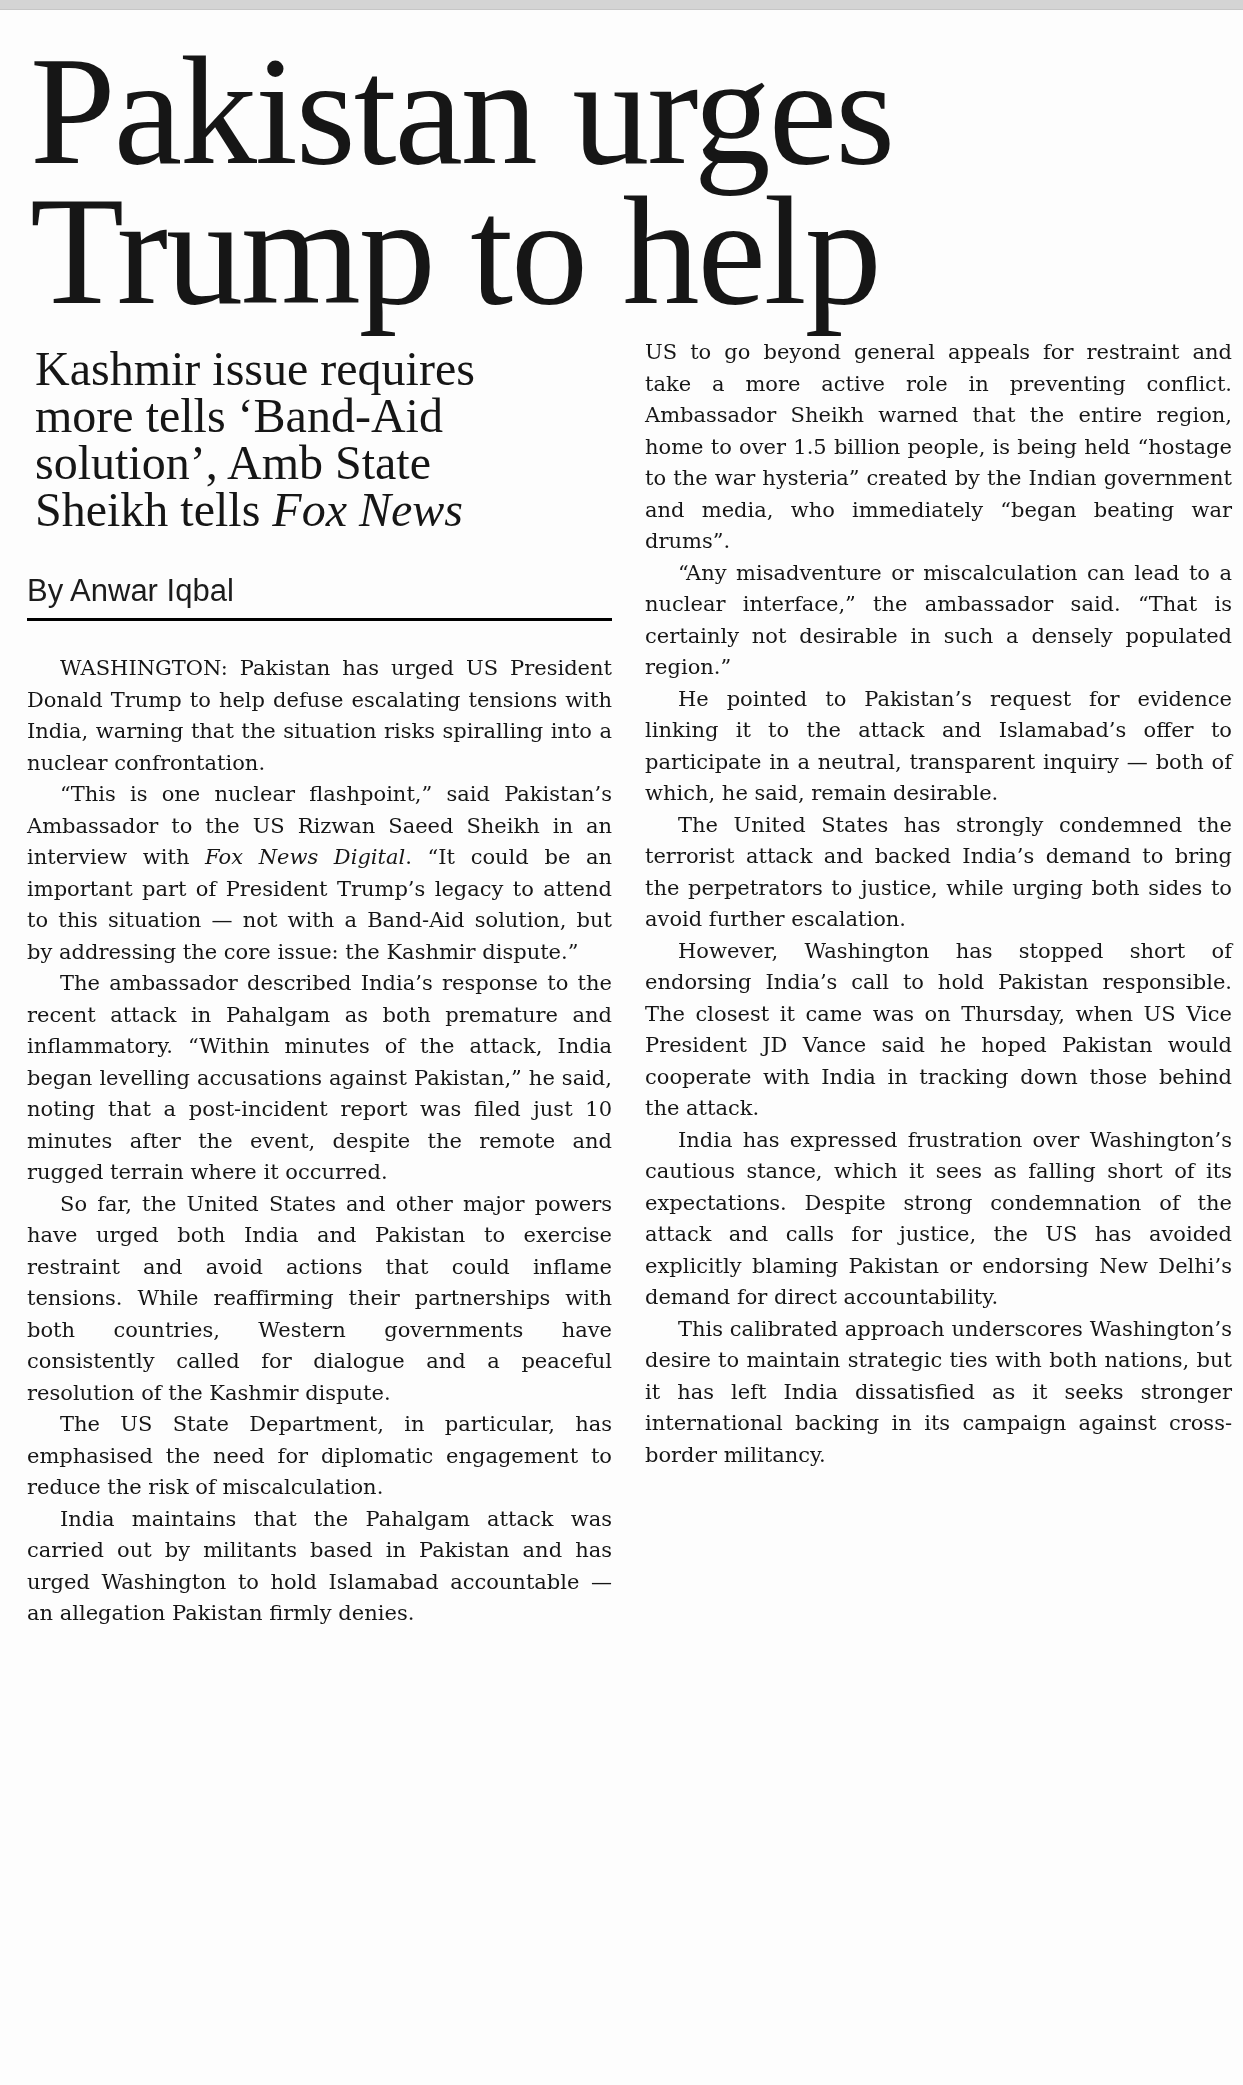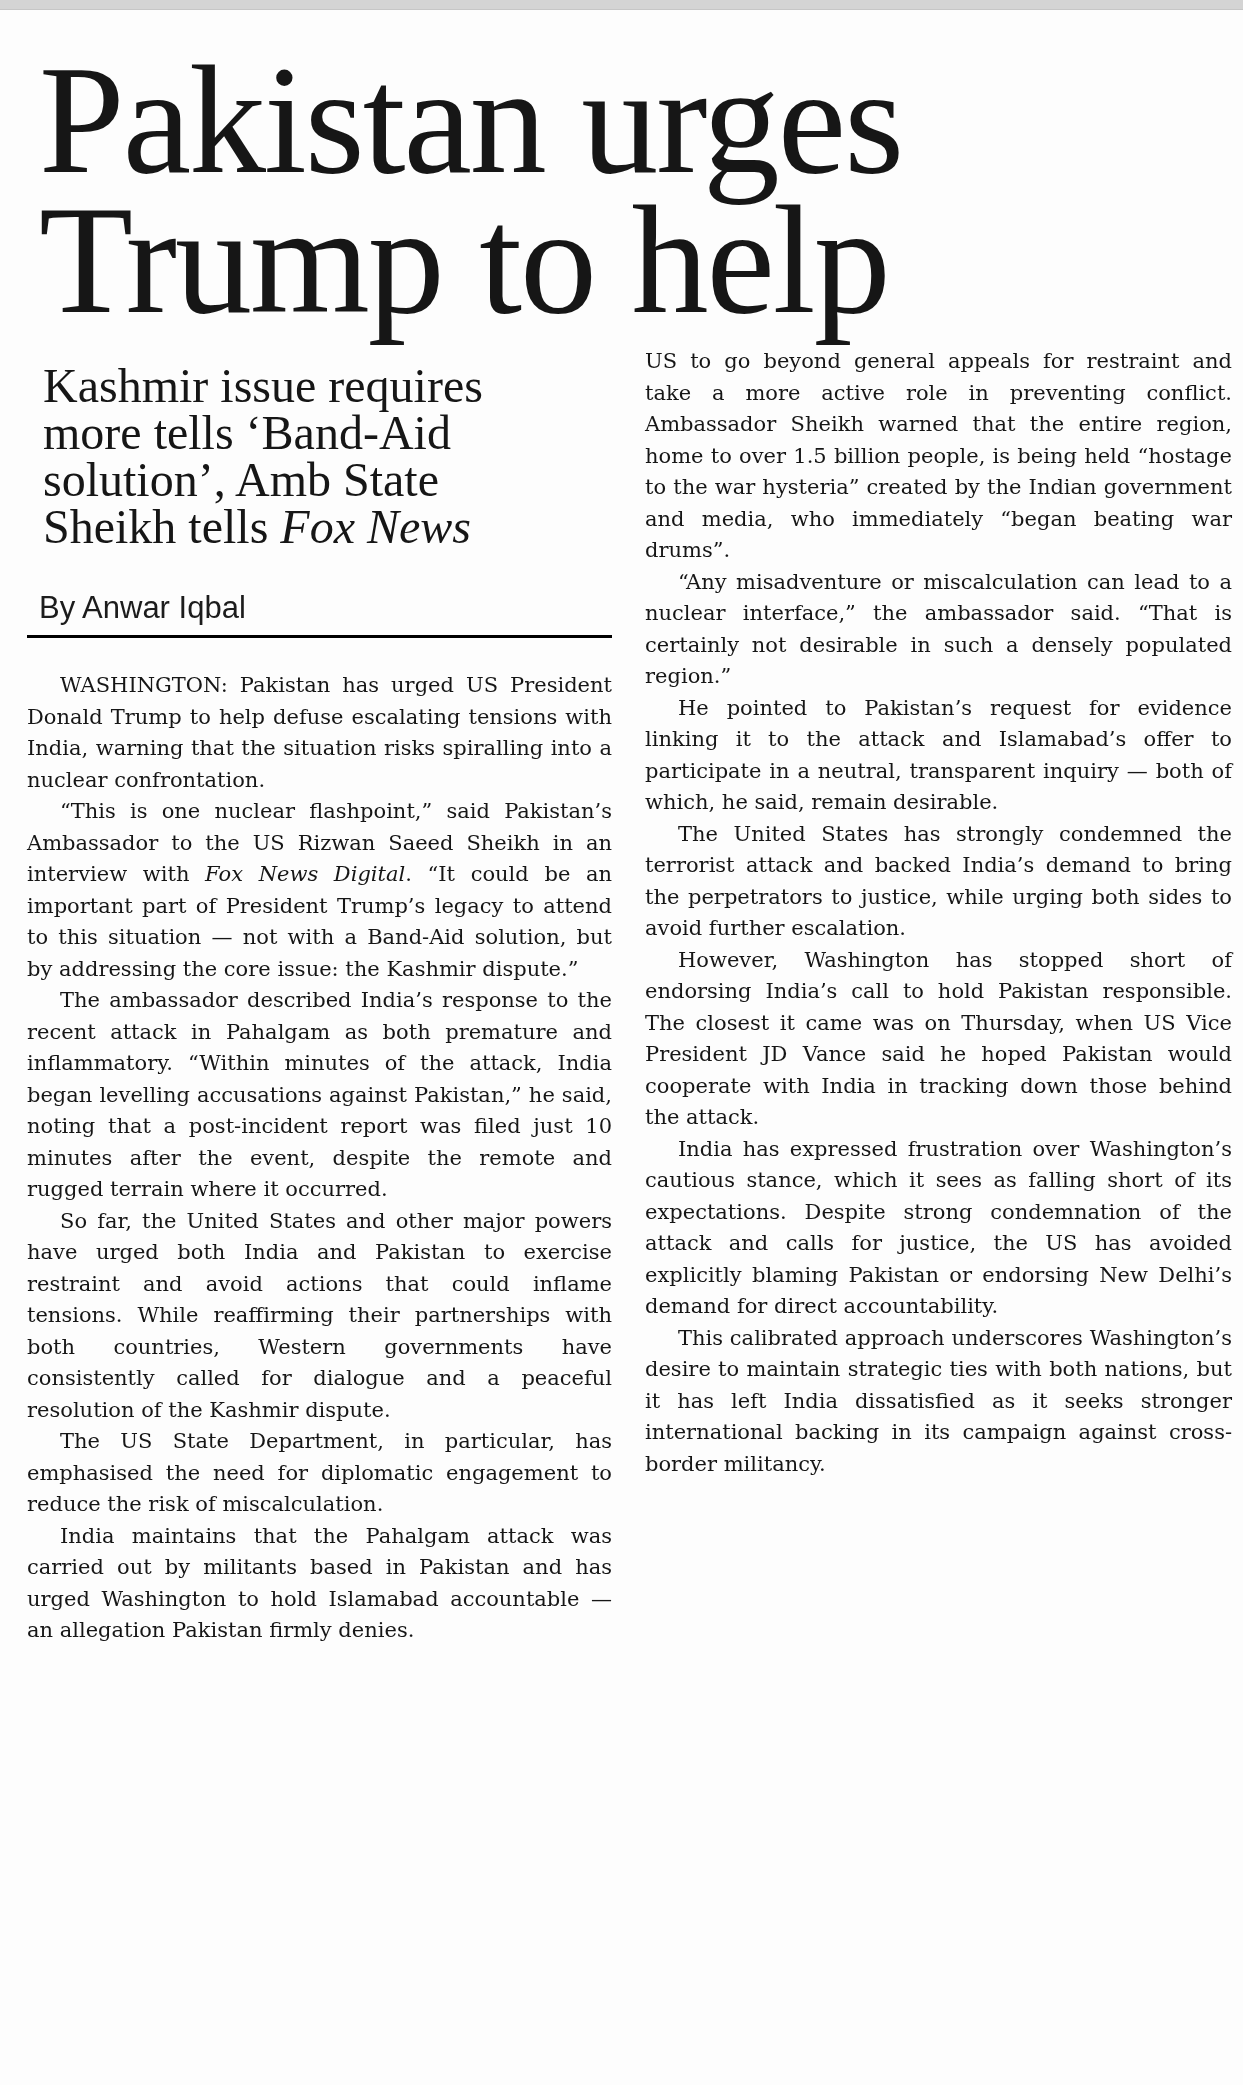--- a/index.html
+++ b/index.html
@@ -11,47 +11,46 @@
   *{box-sizing:border-box;}
   html,body{margin:0;padding:0;}
   body{
     width:1243px;height:2085px;overflow:hidden;
     background:var(--page);color:var(--ink);
     font-family:"DejaVu Serif", serif;
   }
   .edge-bar{height:10px;width:100%;background:var(--edge);border-bottom:1px solid #c6c6c6;}
   .page{padding:28px 11px 0 27px;}
   .headline{
-    margin:12px;
+    margin:3px;
     font-family:"Liberation Serif", serif;
     font-weight:normal;
     font-size:154px;
     line-height:140px;
     letter-spacing:-2px;
     color:var(--ink);
   }
   .cols{display:flex;gap:33px;margin-top:16px;align-items:flex-start;}
   .col-left{width:585px;flex:0 0 585px;}
   .col-right{width:587px;flex:0 0 587px;}
   .subhead{
-    margin:16px;
+    margin:8px;
     font-family:"Liberation Serif", serif;
     font-weight:normal;
     font-size:48px;
     line-height:47px;
     color:var(--ink);
   }
   .subhead i{font-style:italic;}
   .byline{
     margin-top:40px;
     font-family:"Liberation Sans", sans-serif;
     font-size:31px;
     line-height:36px;
     color:#1c1c1c;
-    margin-left:12px;
   }
   .rule{
     border:none;height:3px;background:var(--rule);
     margin:9px 0 0 0;width:100%;
   }
   .body-block-left{margin-top:32px;}
   .body-block-right{padding-top:0;}
   p.body{
     margin:0;
     font-size:21px;

